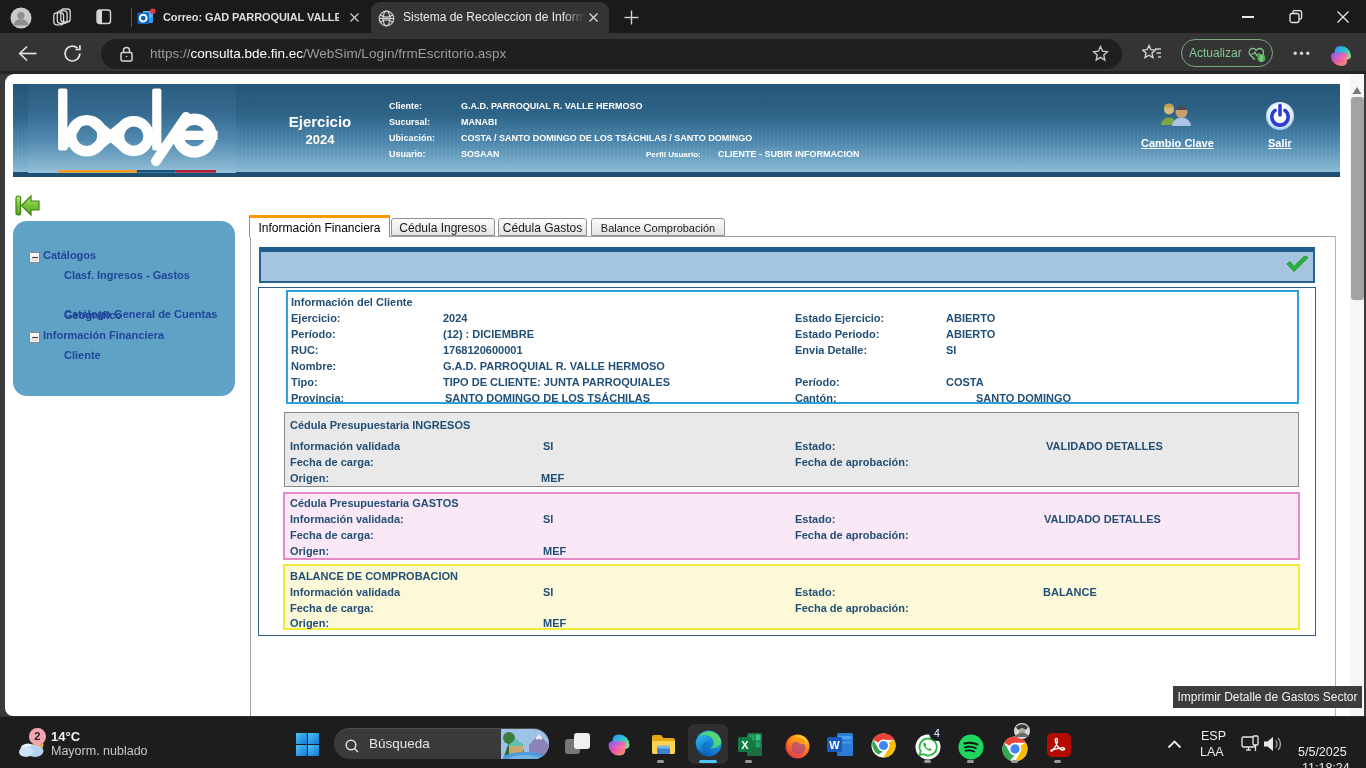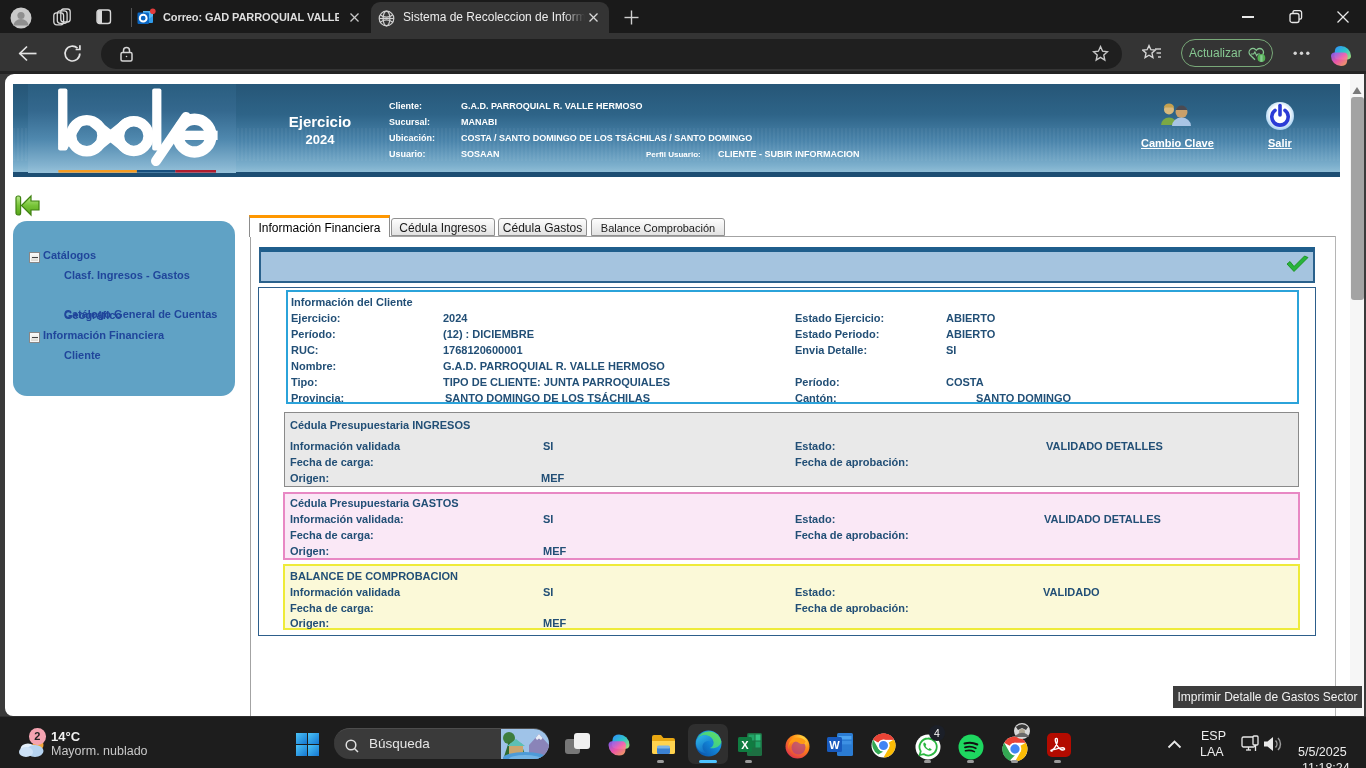--- a/index.html
+++ b/index.html
@@ -84,20 +84,21 @@
     <path d="M16.8 9.5 a7.4 7.4 0 1 1 -2.3 -5.3"></path>
     <path d="M16.9 1.2 v4.3 h-4.3" fill="none"></path>
   </svg>
 
   <div class="ab" style="left:101px;top:39px;width:1021px;height:30px;background:#1f1f1f;border-radius:15px;"></div>
   <svg class="ab" style="left:119px;top:46px" width="15" height="16" fill="none" stroke="#d5d5d5" stroke-width="1.5">
     <rect x="2" y="6.5" width="11" height="8.5" rx="1.5"></rect>
     <path d="M4.5 6.5 v-2 a3 3 0 0 1 6 0 v2"></path>
     <circle cx="7.5" cy="10.5" r="0.8" fill="#d5d5d5" stroke="none"></circle>
   </svg>
+  <div class="ab nw" style="left:150px;top:46px;font-size:13.5px;color:#9d9d9d;">https://<span style="color:#fff;">consulta.bde.fin.ec</span>/WebSim/Login/frmEscritorio.aspx</div>
   <svg class="ab" style="left:1092px;top:45px" width="17" height="17" fill="none" stroke="#c9c9c9" stroke-width="1.4">
     <path d="M8.5 1.6 l2.1 4.6 4.9 .5 -3.7 3.4 1 4.9 -4.3 -2.6 -4.3 2.6 1 -4.9 -3.7 -3.4 4.9 -.5 z"></path>
   </svg>
 
   <svg class="ab" style="left:1142px;top:44px" width="20" height="18" fill="none" stroke="#d5d5d5" stroke-width="1.4">
     <path d="M7 1.6 l1.9 4.1 4.4 .4 -3.3 3 .9 4.4 -3.9 -2.3 -3.9 2.3 .9 -4.4 -3.3 -3 4.4 -.4 z"></path>
     <line x1="13" y1="5" x2="19" y2="5"></line>
       <line x1="14.5" y1="9" x2="19" y2="9"></line>
       <line x1="16" y1="13" x2="19" y2="13"></line>
   </svg>
@@ -294,21 +295,21 @@
     <div class="t" style="left:290px;top:528px;">Fecha de carga:</div>
     <div class="t" style="left:795px;top:528px;">Fecha de aprobación:</div>
     <div class="t" style="left:290px;top:544px;">Origen:</div>
       <div class="t" style="left:543px;top:544px;">MEF</div>
 
     <div class="ab" style="left:283px;top:564px;width:1017px;height:66px;background:#fbf9d8;border:2px solid #eeeb39;box-sizing:border-box;"></div>
     <div class="t" style="left:290px;top:569px;">BALANCE DE COMPROBACION</div>
     <div class="t" style="left:290px;top:585px;">Información validada</div>
       <div class="t" style="left:543px;top:585px;">SI</div>
     <div class="t" style="left:795px;top:585px;">Estado:</div>
-      <div class="t" style="left:1043px;top:585px;">VALIDADO</div>
+      <div class="t" style="left:1043px;top:585px;">BALANCE</div>
     <div class="t" style="left:290px;top:601px;">Fecha de carga:</div>
     <div class="t" style="left:795px;top:601px;">Fecha de aprobación:</div>
     <div class="t" style="left:290px;top:616px;">Origen:</div>
       <div class="t" style="left:543px;top:616px;">MEF</div>
 
     <div class="ab" style="left:1350px;top:74px;width:14px;height:642px;background:#f6f6f6;"></div>
     <svg class="ab" style="left:1352px;top:86px" width="10" height="9">
         <path d="M5 1 L9.5 8 L0.5 8 Z" fill="#7a7a7a"></path>
       </svg>
     <div class="ab" style="left:1350.5px;top:97px;width:13px;height:203px;background:#a3a3a3;border-radius:3px;"></div>

